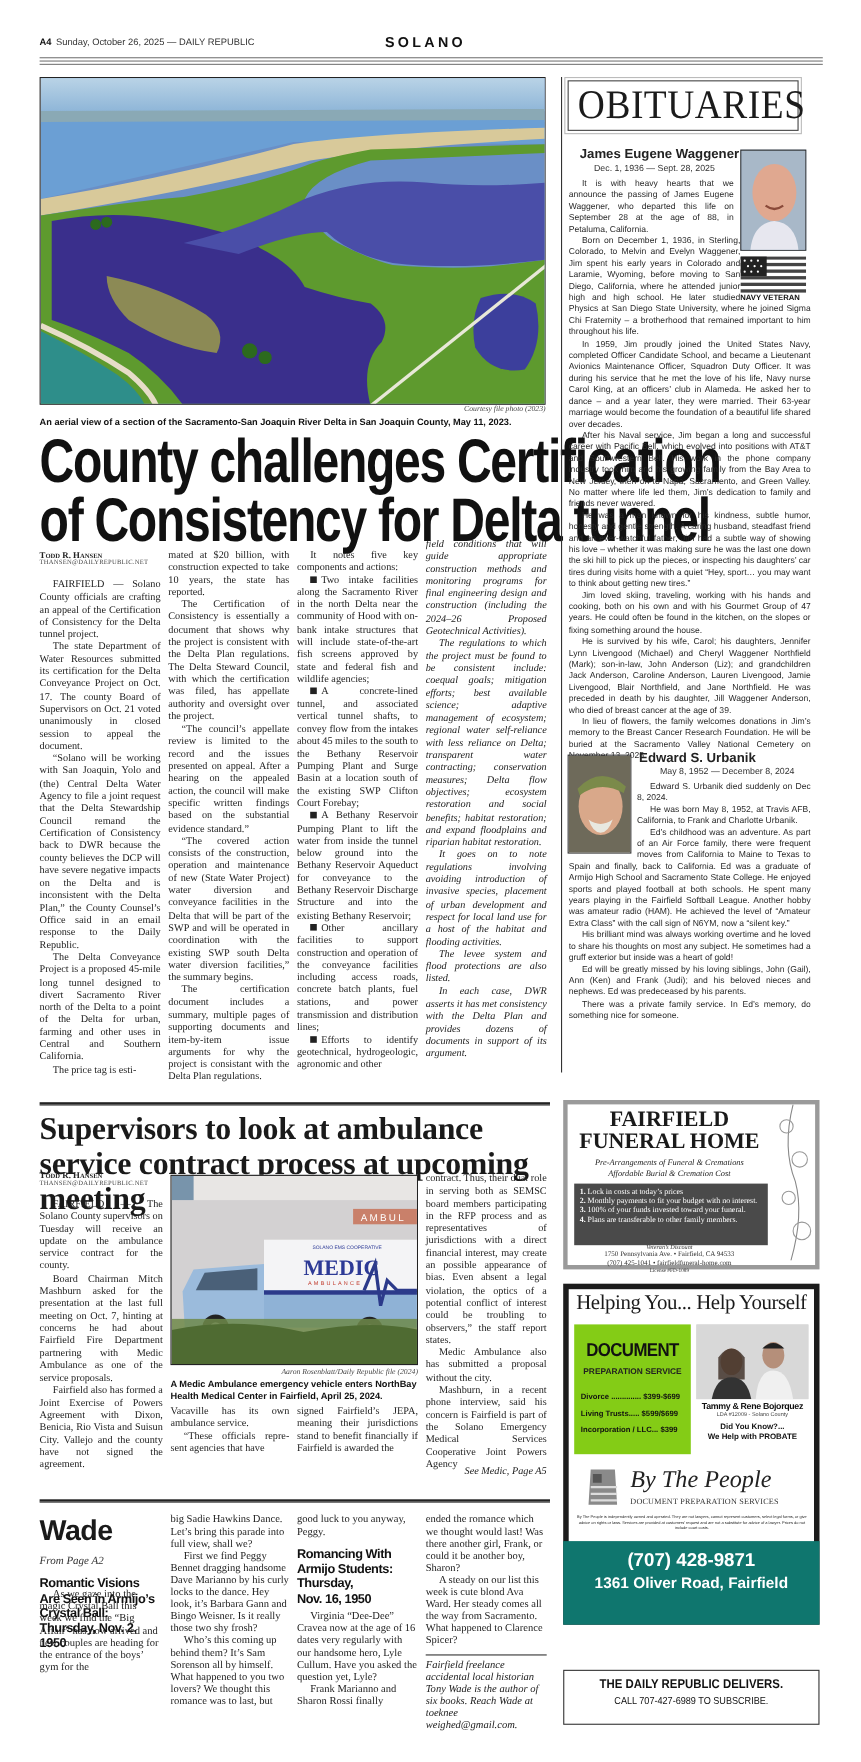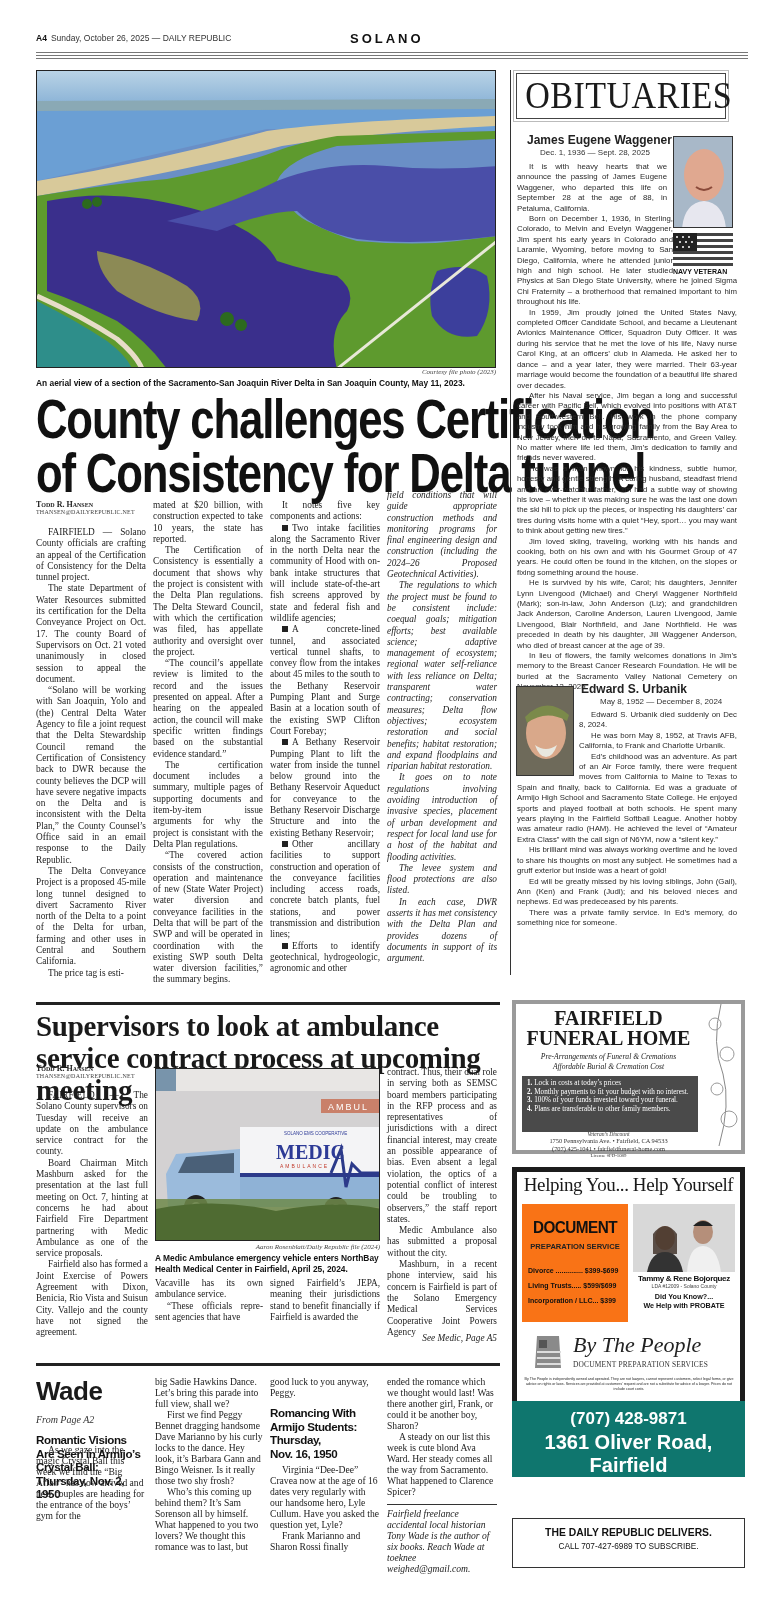--- a/index.html
+++ b/index.html
@@ -104,22 +104,22 @@
   <p>FAIRFIELD — Solano County officials are crafting an appeal of the Certification of Consistency for the Delta tunnel project.</p>
   <p>The state Department of Water Resources submitted its certification for the Delta Conveyance Project on Oct. 17. The county Board of Supervisors on Oct. 21 voted unanimously in closed session to appeal the document.</p>
   <p>“Solano will be working with San Joaquin, Yolo and (the) Central Delta Water Agency to file a joint request that the Delta Stewardship Council remand the Certification of Consistency back to DWR because the county believes the DCP will have severe negative impacts on the Delta and is inconsistent with the Delta Plan,” the County Counsel’s Office said in an email response to the Daily Republic.</p>
   <p>The Delta Conveyance Project is a proposed 45-mile long tunnel designed to divert Sacramento River north of the Delta to a point of the Delta for urban, farming and other uses in Central and Southern California.</p>
   <p>The price tag is esti-</p>
 </div>
 <div class="abs col" style="left:153px; top:500px; width:110px;">
   <p class="noindent">mated at $20 billion, with construction expected to take 10 years, the state has reported.</p>
   <p>The Certification of Consistency is essentially a document that shows why the project is consistent with the Delta Plan regulations. The Delta Steward Council, with which the certification was filed, has appellate authority and oversight over the project.</p>
   <p>“The council’s appellate review is limited to the record and the issues presented on appeal. After a hearing on the appealed action, the council will make specific written findings based on the substantial evidence standard.”</p>
+  <p>“The covered action consists of the construction, operation and maintenance of new (State Water Project) water diversion and conveyance facilities in the Delta that will be part of the SWP and will be operated in coordination with the existing SWP south Delta water diversion facilities,” the summary begins.</p>
   <p>The certification document includes a summary, multiple pages of supporting documents and item-by-item issue arguments for why the project is consistant with the Delta Plan regulations.</p>
-  <p>“The covered action consists of the construction, operation and maintenance of new (State Water Project) water diversion and conveyance facilities in the Delta that will be part of the SWP and will be operated in coordination with the existing SWP south Delta water diversion facilities,” the summary begins.</p>
 </div>
 <div class="abs col" style="left:270px; top:500px; width:110px;">
   <p>It notes five key components and actions:</p>
   <p><span class="sq"></span><span>Two intake facilities along the Sacramento River in the north Delta near the community of Hood with on-bank intake structures that will include state-of-the-art fish screens approved by state and federal fish and wildlife agencies;</span></p>
   <p><span class="sq"></span><span>A concrete-lined tunnel, and associated vertical tunnel shafts, to convey flow from the intakes about 45 miles to the south to the Bethany Reservoir Pumping Plant and Surge Basin at a location south of the existing SWP Clifton Court Forebay;</span></p>
   <p><span class="sq"></span><span>A Bethany Reservoir Pumping Plant to lift the water from inside the tunnel below ground into the Bethany Reservoir Aqueduct for conveyance to the Bethany Reservoir Discharge Structure and into the existing Bethany Reservoir;</span></p>
   <p><span class="sq"></span><span>Other ancillary facilities to support construction and operation of the conveyance facilities including access roads, concrete batch plants, fuel stations, and power transmission and distribution lines;</span></p>
   <p><span class="sq"></span><span>Efforts to identify geotechnical, hydrogeologic, agronomic and other</span></p>
 </div>
 <div class="abs col" style="left:387px; top:490px; width:110px;font-style:italic;">
@@ -318,21 +318,21 @@
 <div class="abs" style="left:516px; top:1131px; width:185px; text-align:center; font-family:'Liberation Serif',serif; color:#333;">
   <div style="font-style:italic; font-size:5.6px;">Veteran’s Discount</div>
   <div style="font-size:6.4px; line-height:8px;">1750 Pennsylvania Ave. • Fairfield, CA 94533</div>
   <div style="font-size:6.4px; line-height:8px;">(707) 425-1041 • fairfieldfuneral-home.com</div>
   <div style="font-size:4.8px;">License #FD-1089</div>
 </div>
 
 <div class="abs ad-help">
   <div class="inner">
     <div style="position:absolute; left:0; top:2px; width:100%; text-align:center; font-family:'Liberation Serif',serif; font-size:19px; color:#1a1a1a; letter-spacing:-0.4px;">Helping You... Help Yourself</div>
-    <div style="position:absolute; left:5px; top:32px; width:106px; height:118px; background:#f97316; text-align:center; font-family:'Liberation Sans',sans-serif;">
+    <div style="position:absolute; left:5px; top:32px; width:106px; height:118px; background:#84cc16; text-align:center; font-family:'Liberation Sans',sans-serif;">
       <div style="margin-top:14px; font-weight:bold; font-size:17px; letter-spacing:-0.6px; color:#111; transform:scaleX(0.9);">DOCUMENT</div>
       <div style="font-weight:bold; font-size:7.6px; color:#222; margin-top:4px;">PREPARATION SERVICE</div>
       <div style="margin-top:12px; font-size:7px; line-height:15px; color:#111; font-weight:bold; text-align:left; padding-left:6px;">
         <div><span>Divorce ..............</span> <span>$399-$699</span></div>
         <div><span>Living Trusts.....</span> <span>$599/$699</span></div>
         <div><span>Incorporation / LLC...</span> <span>$399</span></div>
       </div>
     </div>
     <div style="position:absolute; left:116px; top:32px; width:102px; height:68px; background:#cfcfcf; overflow:hidden;">
       <svg width="102" height="68" viewBox="0 0 102 68">
@@ -355,20 +355,20 @@
       <path d="M6 4 L28 4 L30 36 L4 36 Z" fill="#8a8a8a"></path>
       <path d="M8 8 L16 8 L16 16 L8 16 Z" fill="#555"></path>
       <path d="M6 20 L30 20 M6 26 L30 26 M6 32 L30 32" stroke="#ddd" stroke-width="2"></path>
     </svg>
     <div style="position:absolute; left:56px; top:160px; font-family:'Liberation Serif',serif; font-style:italic; font-size:22px; color:#222;">By The People</div>
     <div style="position:absolute; left:56px; top:188px; font-family:'Liberation Serif',serif; font-size:7.4px; color:#333; letter-spacing:0.2px;">DOCUMENT PREPARATION SERVICES</div>
     <div style="position:absolute; left:6px; top:205px; width:212px; text-align:center; font-family:'Liberation Sans',sans-serif; font-size:3.6px; line-height:5px; color:#222;">By The People is independently owned and operated. They are not lawyers, cannot represent customers, select legal forms, or give advice on rights or laws. Services are provided at customers’ request and are not a substitute for advice of a lawyer. Prices do not include court costs.</div>
   </div>
   <div style="position:absolute; left:0; bottom:0; width:100%; height:76px; background:#0f766e; text-align:center; font-family:'Liberation Sans',sans-serif; font-weight:bold; color:#fff;">
     <div style="margin-top:8px; font-size:17px;">(707) 428-9871</div>
-    <div style="font-size:20px; margin-top:2px;">1361 Oliver Road, Fairfield</div>
+    <div style="font-size:14px; margin-top:2px;">1361 Oliver Road, Fairfield</div>
   </div>
 </div>
 
 <div class="abs ad-deliver">
   <div style="margin-top:7px; font-weight:bold; font-size:11.5px; color:#111; transform:scaleX(0.9);">THE DAILY REPUBLIC DELIVERS.</div>
   <div style="font-size:9.2px; color:#111; margin-top:3px; transform:scaleX(0.9);">CALL 707-427-6989 TO SUBSCRIBE.</div>
 </div>
 
 </body></html>

